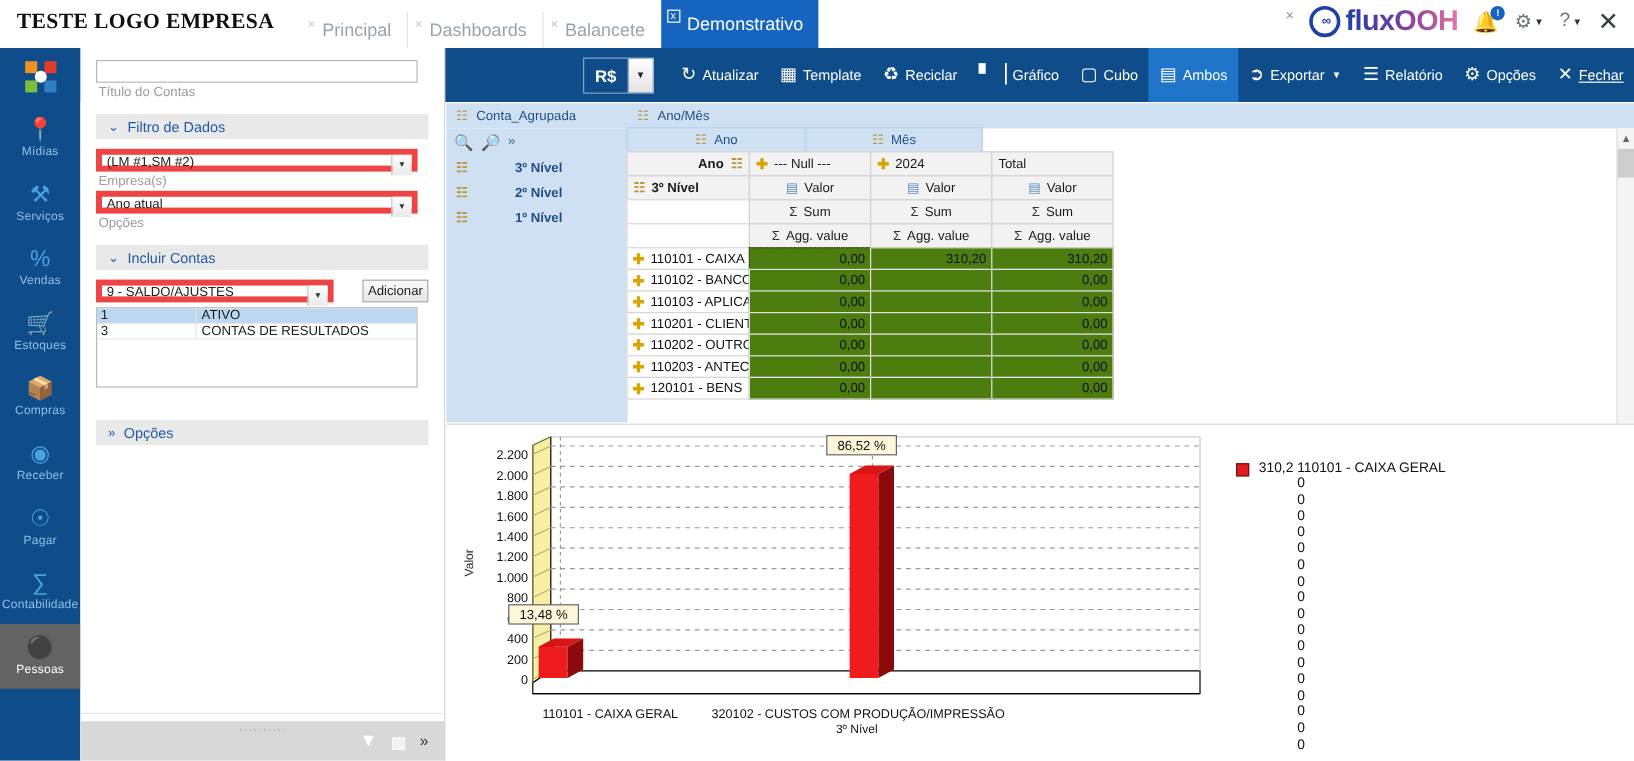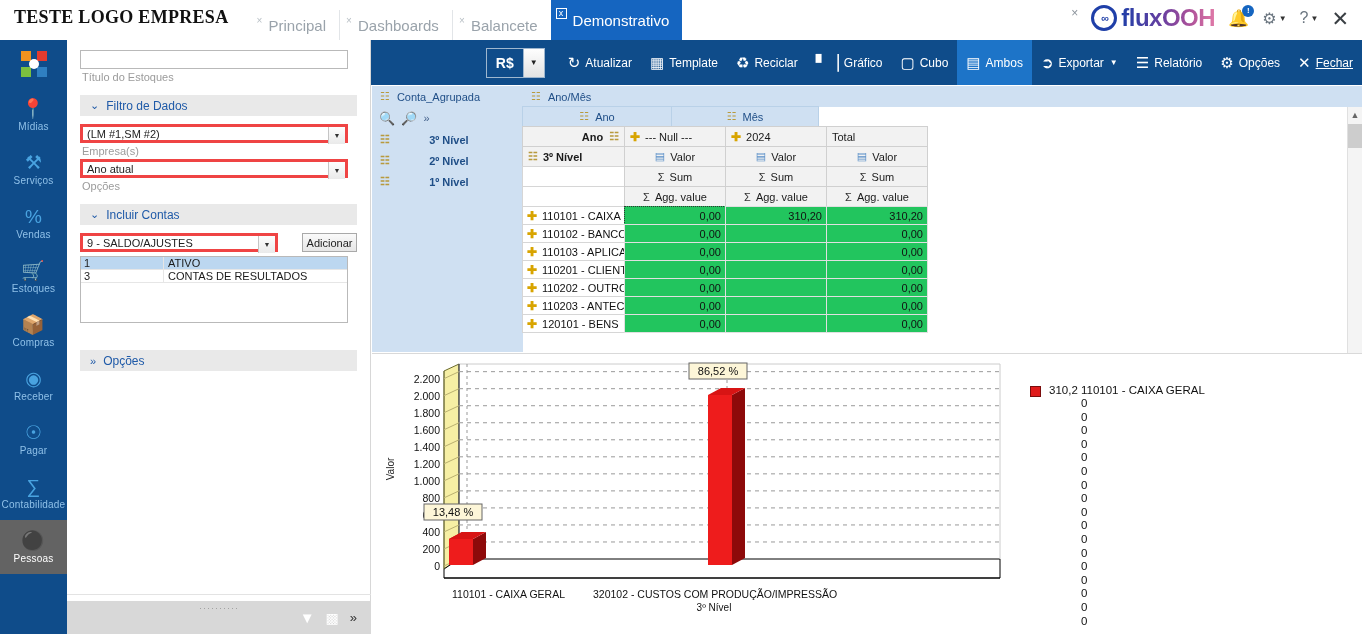--- a/index.html
+++ b/index.html
@@ -104,22 +104,22 @@
     font-size:11px; padding:2px 4px; color:#333;
   }
   .fp-hint { color:#9b9b9b; font-size:11px; margin:2px 0 0 2px; }
   .fp-section {
     margin-top:12px; background:#e9e9e9; height:21px;
     display:flex; align-items:center; gap:7px; padding-left:10px;
     color:#1f5aa8; font-size:12px;
   }
   .chev { color:#1f5aa8; font-size:11px; }
   .fp-select {
-    position:relative; width:268px; height:19px; border:3px solid #ef4444;
-    background:#fff; margin-top:8px; display:flex; align-items:flex-end;
+    position:relative; width:268px; height:19px; border:5px solid #ef4444;
+    background:#fff; margin-top:8px; display:flex; align-items:flex-start;
     padding-left:4px; font-size:11px; color:#222;
   }
   .fp-select .arrowbtn {
     position:absolute; right:0; top:0; width:17px; height:17px;
     background:linear-gradient(#fdfdfd,#eaeaea); border-left:1px solid #c5c5c5;
     display:flex; align-items:center; justify-content:center; font-size:7px; color:#333;
   }
   .fp-row { display:flex; gap:6px; margin-top:8px; align-items:flex-start;}
   .fp-select.sm { width:205px; margin-top:0; }
   .addbtn {
@@ -215,21 +215,21 @@
   .hcell.w148 { width:148px; }
   .hcell.w103 { width:103px; }
   .hcell.w102 { width:102px; }
   .plus { color:#d8a400; font-weight:bold; margin-right:5px; font-size:12px;}
   .vicon { color:#5a8fc8; margin-right:5px; font-size:11px;}
   .sigma { margin-right:5px; font-size:11px; color:#333;}
 
   .datarow { display:flex; }
   .dcell {
     border:1px solid #e0e0e0; height:19px; display:flex; align-items:center;
-    font-size:11px; color:#111; margin:-1px 0 0 -1px; background:#22c55e;
+    font-size:11px; color:#111; margin:-1px 0 0 -1px; background:#4d7c0f;
     padding:0 4px;
   }
   .dcell.rowhdr { width:103px; background:#fff; border-color:#d6d6d6; overflow:hidden; white-space:nowrap;}
   .dcell.num { width:102px; justify-content:flex-end; }
   .dcell.sel { border:1px dotted #333; }
   .pv-vscroll {
     position:absolute; right:0; top:49px; width:15px; height:217px;
     background:#f4f4f4; border-left:1px solid #e0e0e0;
   }
   .vs-arrow { height:15px; display:flex; align-items:center; justify-content:center;
@@ -395,21 +395,21 @@
       <div class="tbtn">
         <span class="tglyph">✕</span>
         <span class="ul1">Fechar</span>
       </div>
     </div>
   </div>
 
   <div class="filterpanel">
     <div class="fp-inner">
       <input class="fp-textinput" type="text" value="" style="">
-      <div class="fp-hint">Título do Estoques</div>
+      <div class="fp-hint">Título do Contas</div>
 
       <div class="fp-section">
         <span class="chev">⌄</span>
         <span>Filtro de Dados</span>
       </div>
 
       <div class="fp-select">
         <span>(LM #1,SM #2)</span>
         <span class="arrowbtn">▼</span>
       </div>

